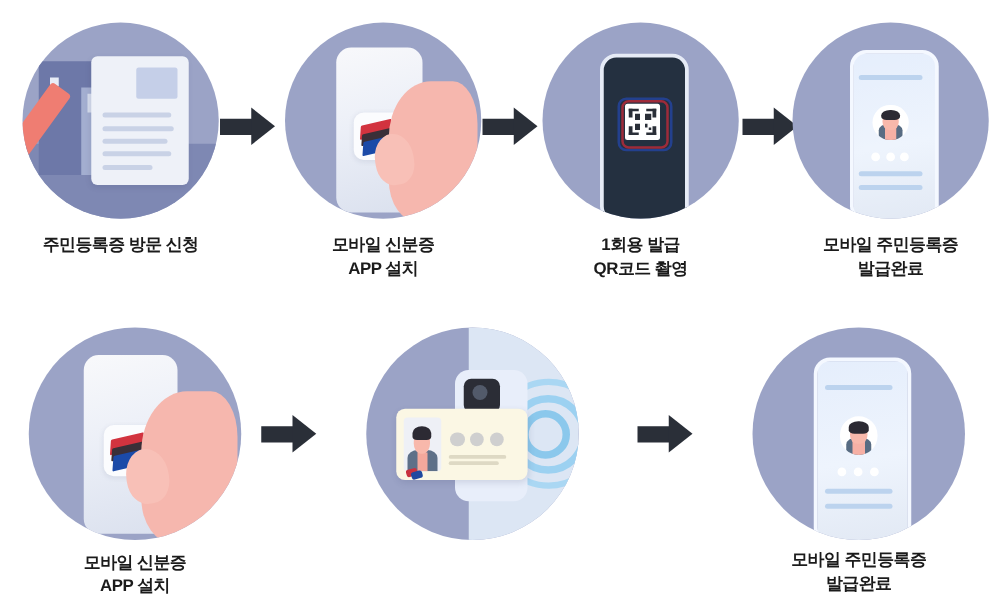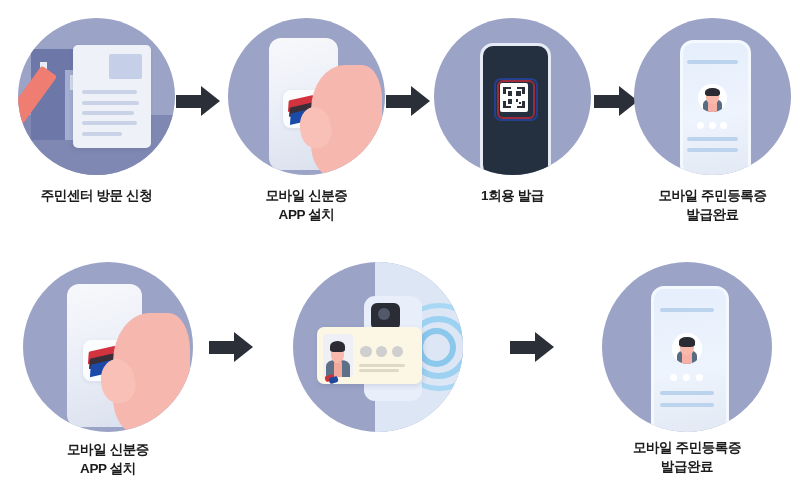--- a/index.html
+++ b/index.html
@@ -437,21 +437,21 @@
           <div class="i1-line" style="top:84%; width:50%;"></div>
         </div>
         <div class="i1-pen">
           <div class="body"></div>
           <div class="band"></div>
 
         </div>
       </div>
     </div>
     <div class="step-label" style="left:-18px; top:168px; width:193px;">
-      <span>주민센터 방문 신청</span>
+      <span>주민등록증 방문 신청</span>
       <span class="l2"></span>
     </div>
   </div>
 
   <div class="arrow" style="left:176px; top:84px;">
     <div class="shaft"></div>
     <div class="head"></div>
   </div>
 
   <div class="step" style="left:228px; top:18px;">
@@ -495,20 +495,21 @@
           <div class="qr-cell" style="left:27%; top:27%; width:17%; height:17%;"></div>
           <div class="qr-cell" style="left:56%; top:27%; width:17%; height:17%;"></div>
           <div class="qr-cell" style="left:27%; top:56%; width:17%; height:17%;"></div>
           <div class="qr-cell" style="left:56%; top:56%; width:9%;  height:9%;"></div>
           <div class="qr-cell" style="left:66%; top:66%; width:9%;  height:9%;"></div>
         </div>
       </div>
     </div>
     <div class="step-label" style="left:-18px; top:168px; width:193px;">
       <span>1회용 발급</span>
+      <span class="l2">QR코드 촬영</span>
     </div>
   </div>
 
   <div class="arrow" style="left:594px; top:84px;">
     <div class="shaft"></div>
     <div class="head"></div>
   </div>
 
   <div class="step" style="left:634px; top:18px;">
     <div class="circle-wrap" style="width:157px; height:157px;">

